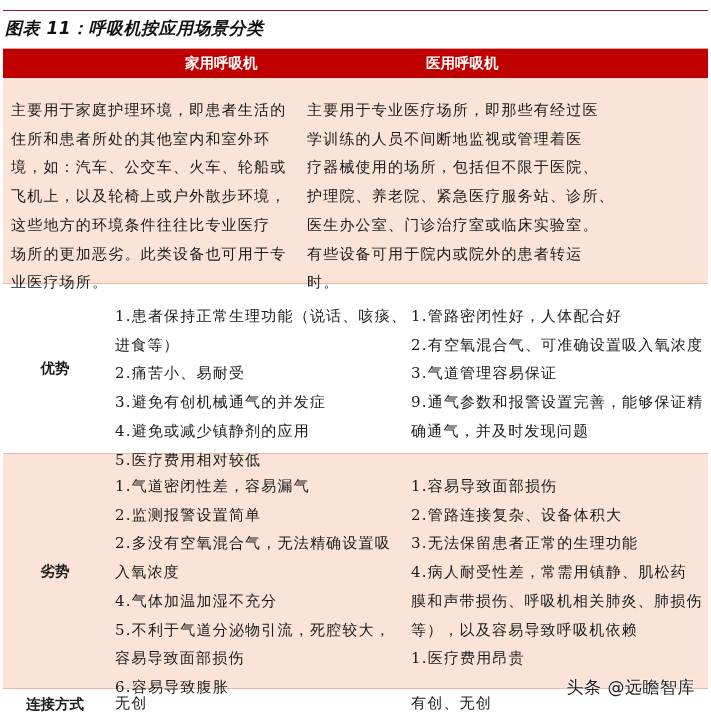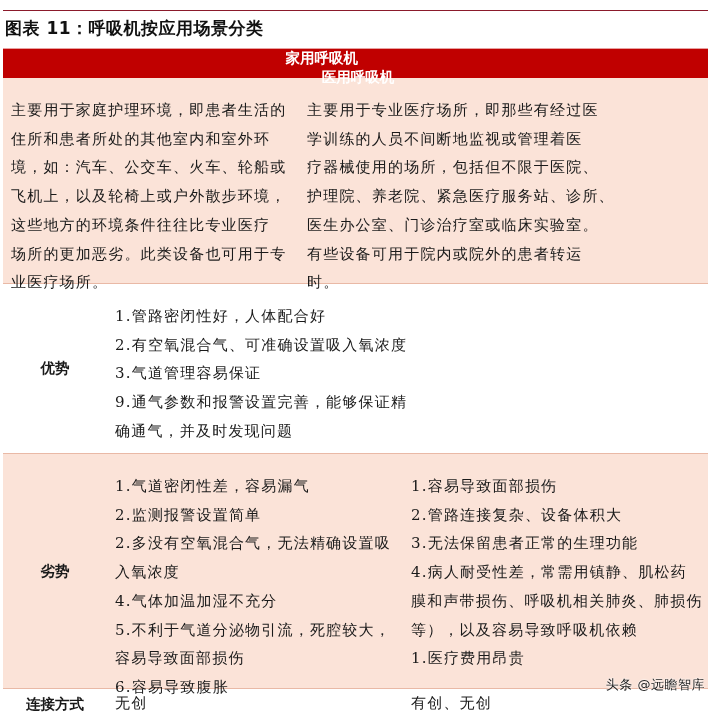--- a/index.html
+++ b/index.html
@@ -1,35 +1,35 @@
 <!DOCTYPE html>
 <html><head>
 <meta charset="utf-8">
 <style>
   html, body { margin: 0; padding: 0; background: #ffffff; }
   body { width: 711px; height: 712px; position: relative; overflow: hidden;
          font-family: "DejaVu Serif", "Liberation Serif", serif; color: #1a1a1a; }
   .top-rule { position: absolute; left: 3px; right: 3px; top: 10px; height: 1px; background: #8B1A2B; }
-  .title { position: absolute; left: 5px; top: 17px; font-size: 17px; font-weight: bold; 
+  .title { position: absolute; left: 5px; top: 17px; font-size: 17px; font-weight: bold; font-style: italic;
            font-family: "DejaVu Sans", "Liberation Sans", sans-serif; letter-spacing: 0.5px; color: #111; }
   .table { position: absolute; left: 3px; top: 48px; width: 705px; }
   .hdr { height: 29px; background: #C00000; border-top: 1px solid #E8A0A0; display: flex; align-items: center;
-         color: #fff; font-weight: bold; font-size: 14.5px; font-family: "DejaVu Sans", "Liberation Sans", sans-serif; flex-direction: column; }
+         color: #fff; font-weight: bold; font-size: 14.5px; font-family: "DejaVu Sans", "Liberation Sans", sans-serif; }
   .row { display: flex; border-bottom: 1px solid #E9B9A6; }
   .row.pink { background: #FBE3D8; }
   .row.white { background: #ffffff; }
   .c1 { width: 104px; flex: none; display: flex; align-items: center; justify-content: center;
         font-weight: bold; font-size: 14.5px; font-family: "DejaVu Sans", "Liberation Sans", sans-serif; }
   .c2 { width: 296px; flex: none; padding-left: 8px; box-sizing: border-box; }
   .c3 { flex: 1; padding-left: 8px; box-sizing: border-box; }
   .hdr .c2, .hdr .c3 { text-align: left; padding-left: 78px; }
-  .hdr .c3 { padding-left: 0; }
+  .hdr .c3 { padding-left: 0; margin-left: 18px; }
   .line { font-size: 15px; line-height: 28.7px; white-space: nowrap; letter-spacing: 1.2px; }
   .list { padding-top: 18px; padding-bottom: 4px; }
-  .watermark { position: absolute; right: 6px; top: 676px; font-size: 13px; color: #222;
+  .watermark { position: absolute; right: 16px; top: 676px; font-size: 17px; color: #222;
                font-family: "DejaVu Sans", "Liberation Sans", sans-serif; letter-spacing: 0.5px;
                text-shadow: 0 0 2px #fff, 0 0 2px #fff; }
 </style>
 </head>
 <body>
 
 <div class="top-rule"></div>
 <div class="title">图表 11：呼吸机按应用场景分类</div>
 
 <div class="table">
@@ -57,20 +57,28 @@
       <div class="line">疗器械使用的场所，包括但不限于医院、</div>
       <div class="line">护理院、养老院、紧急医疗服务站、诊所、</div>
       <div class="line">医生办公室、门诊治疗室或临床实验室。</div>
       <div class="line">有些设备可用于院内或院外的患者转运</div>
       <div class="line">时。</div>
     </div>
   </div>
 
   <div class="row white" style="height:169px;">
     <div class="c1">优势</div>
+    <div class="c2 list">
+      <div class="line">1.患者保持正常生理功能（说话、咳痰、</div>
+      <div class="line">进食等）</div>
+      <div class="line">2.痛苦小、易耐受</div>
+      <div class="line">3.避免有创机械通气的并发症</div>
+      <div class="line">4.避免或减少镇静剂的应用</div>
+      <div class="line">5.医疗费用相对较低</div>
+    </div>
     <div class="c3 list">
       <div class="line">1.管路密闭性好，人体配合好</div>
       <div class="line">2.有空氧混合气、可准确设置吸入氧浓度</div>
       <div class="line">3.气道管理容易保证</div>
       <div class="line">9.通气参数和报警设置完善，能够保证精</div>
       <div class="line">确通气，并及时发现问题</div>
     </div>
   </div>
 
   <div class="row pink" style="height:234px;">

